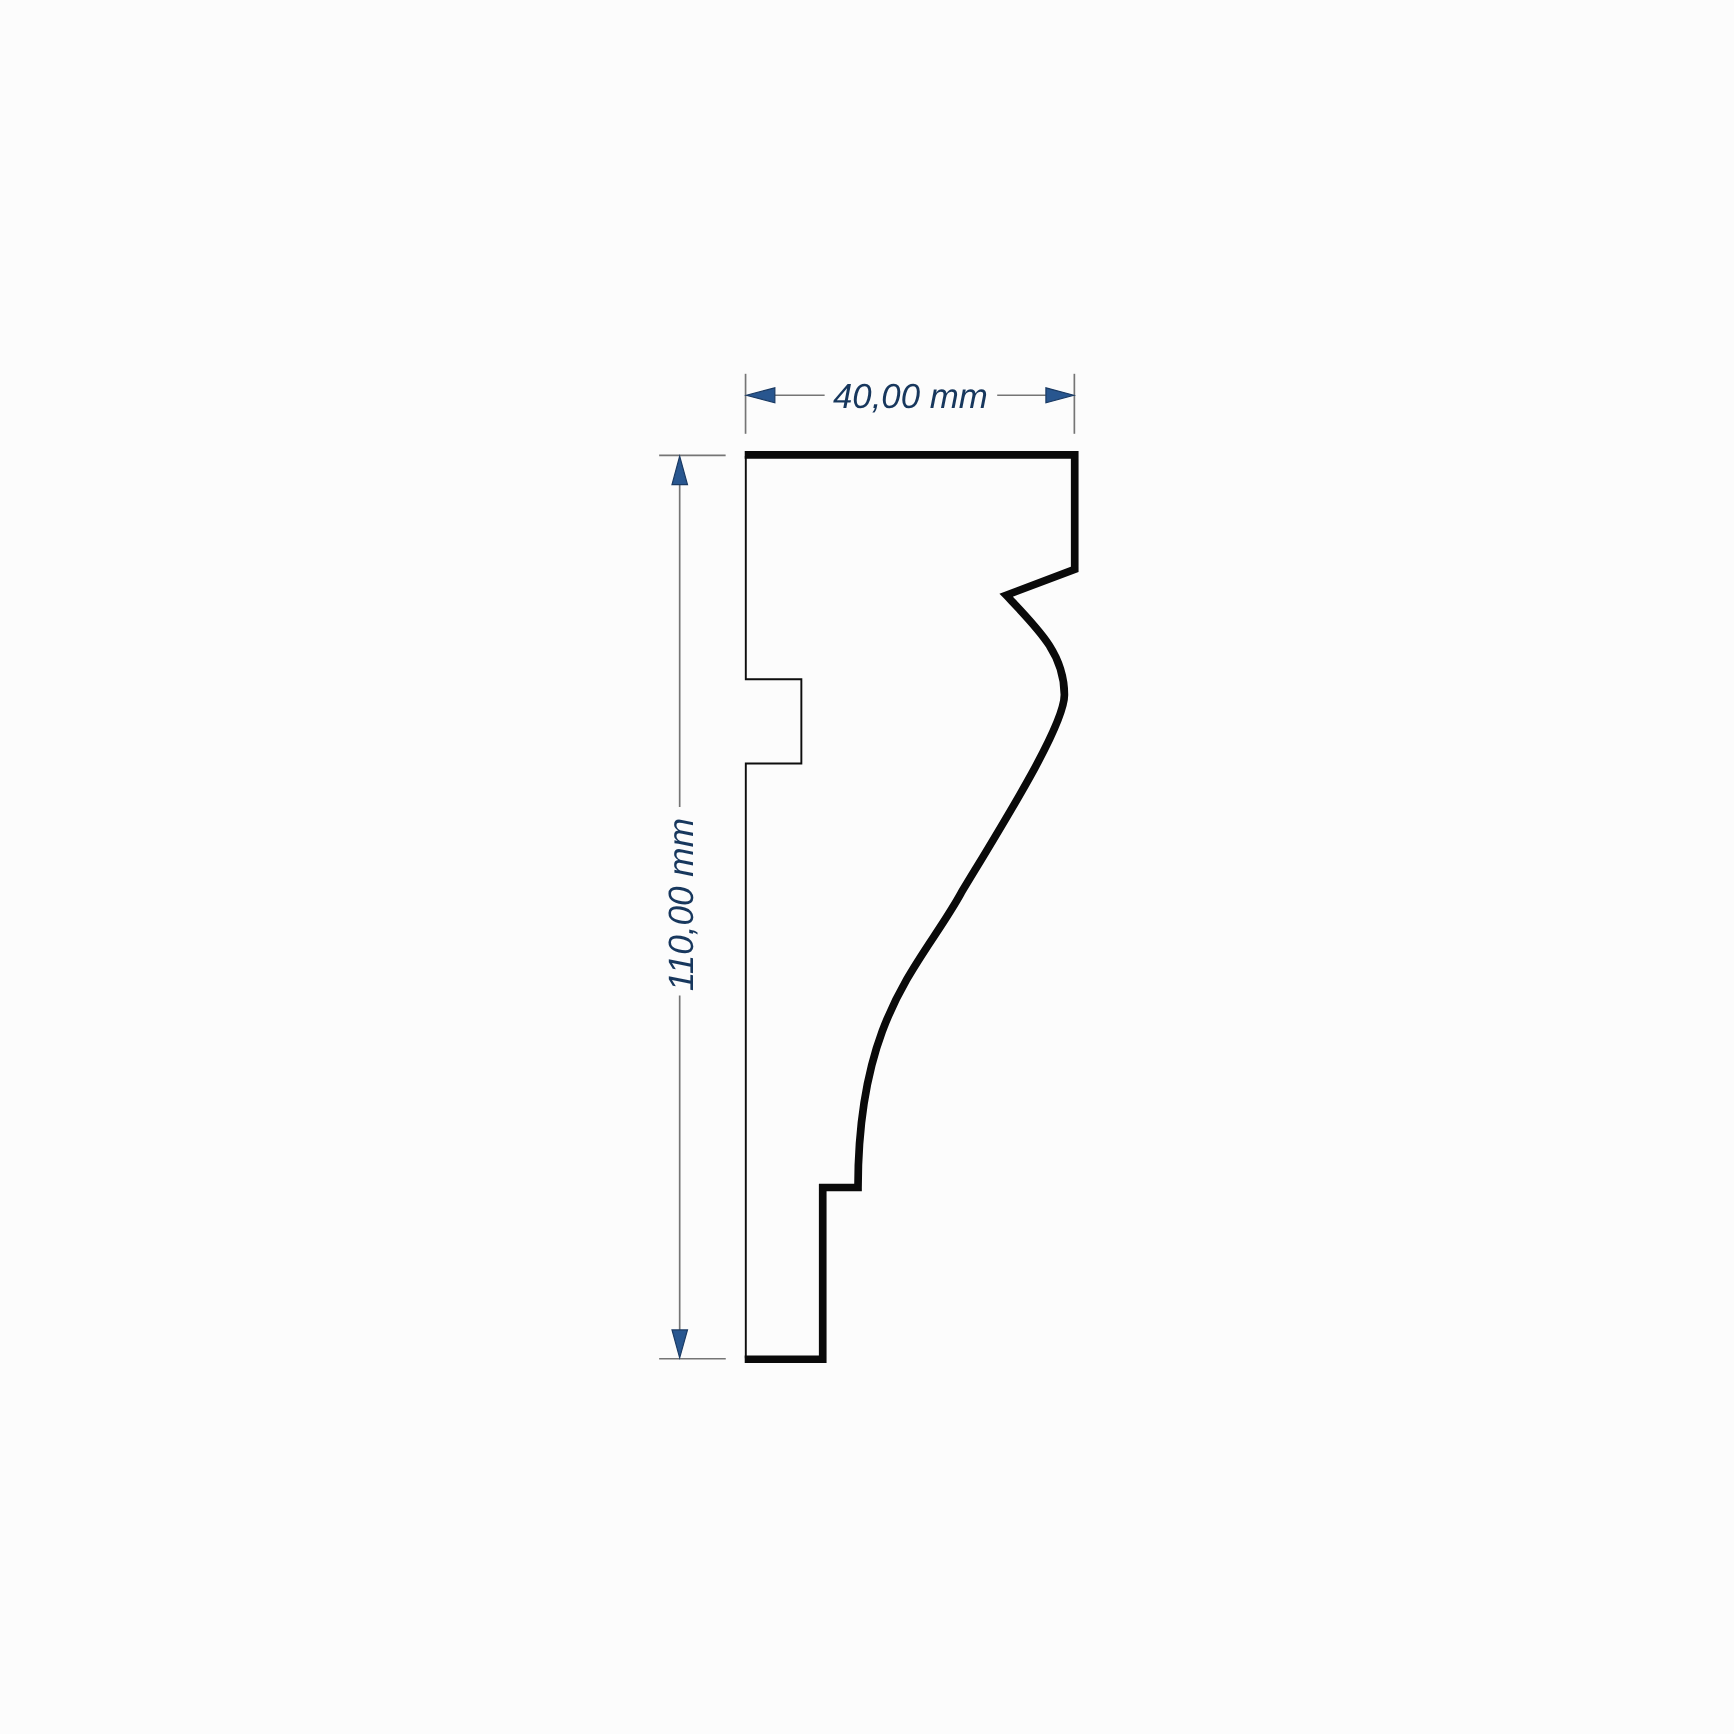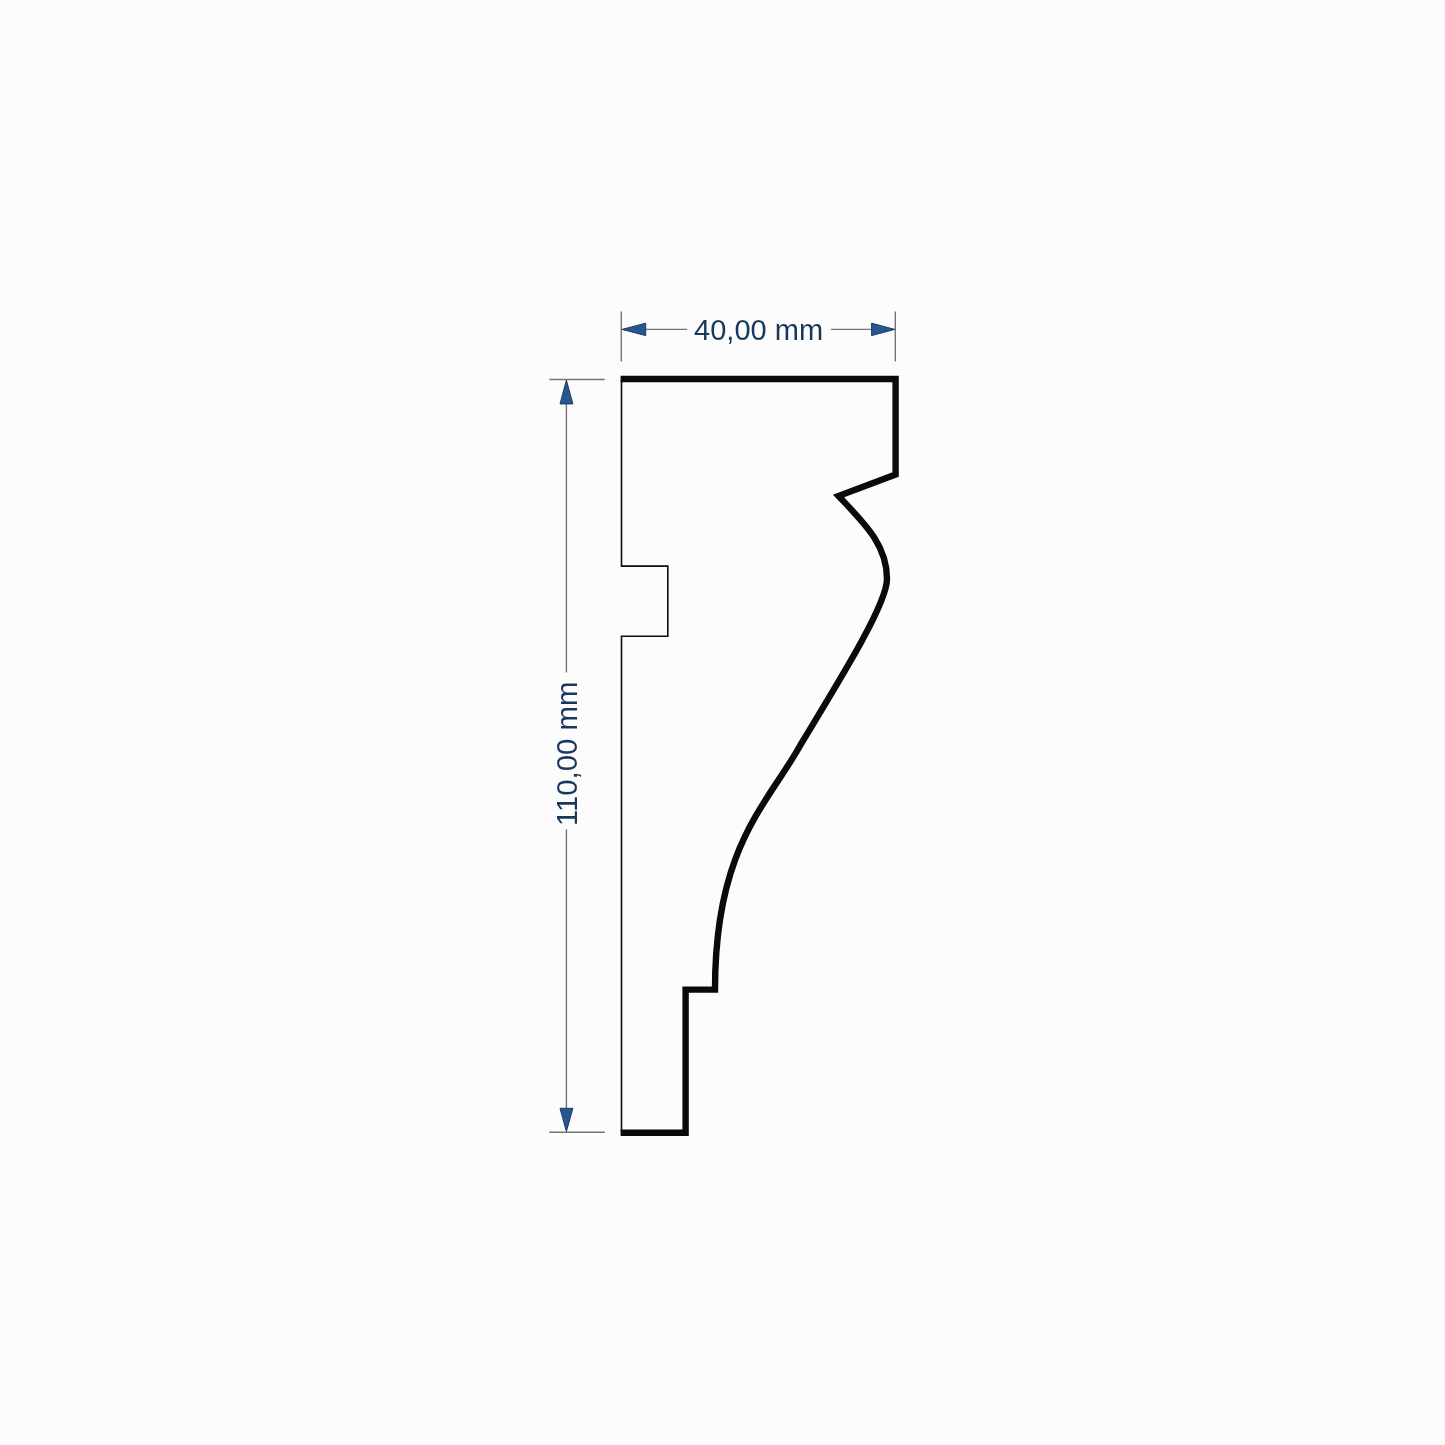--- a/index.html
+++ b/index.html
@@ -1,16 +1,16 @@
 <!DOCTYPE html>
 <html><head>
 <meta charset="utf-8">
 <style>
   html,body{margin:0;padding:0;background:#fcfcfc;}
-  .page{width:1445px;height:1445px;position:relative;overflow:hidden;}
+  .page{width:1445px;height:1445px;position:relative;overflow:hidden;font-style:italic;}
   svg{position:absolute;top:0;left:0;}
   text{font-family:"Liberation Sans", sans-serif;font-size:29px;fill:#17375d;}
 </style>
 </head>
 <body>
 <div class="page">
 <svg width="1445" height="1445" viewBox="0 0 1445 1445">
   <rect x="0" y="0" width="1445" height="1445" fill="#fcfcfc"></rect>
 
   <g stroke="#757575" stroke-width="1.4" fill="none">

